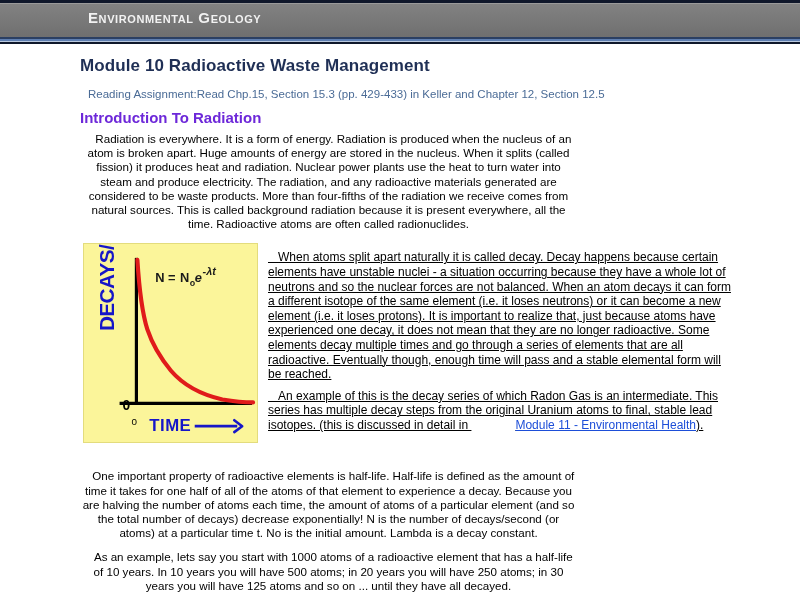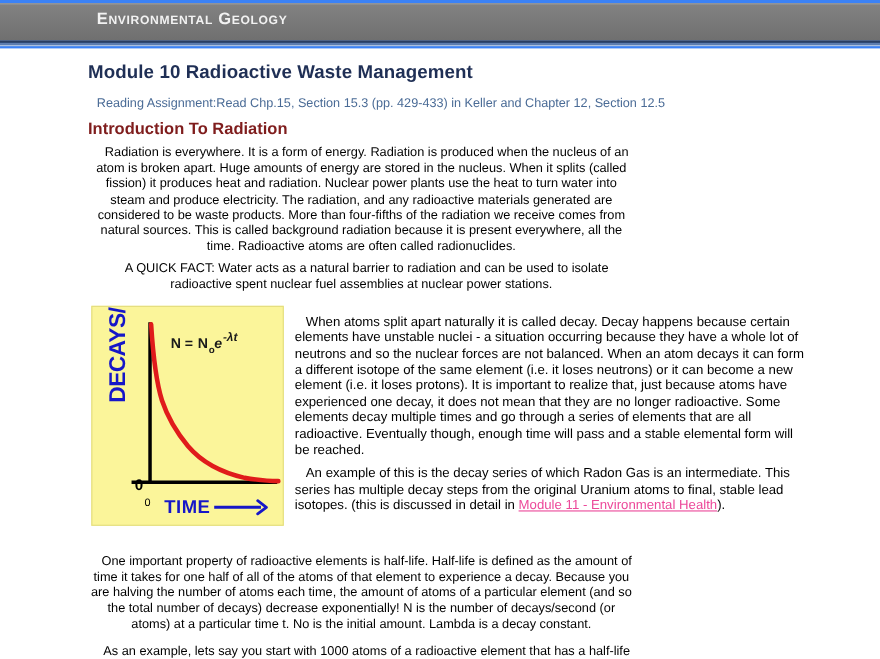--- a/index.html
+++ b/index.html
@@ -15,21 +15,21 @@
     position: relative;
   }
 
   
   #header-banner {
     position: absolute;
     left: 0;
     top: 0;
     width: 800px;
     height: 44px;
-    background: #3b82f6;
+    background: #0f172a;
   }
   #header-bar {
     position: absolute;
     left: 0;
     top: 3px;
     width: 800px;
     height: 34px;
     background: #7b7b7b;
     background: linear-gradient(to bottom, #828282 0%, #787878 55%, #6f6f6f 100%);
     box-shadow: inset 0 1px 0 #9a9a9a;
@@ -92,21 +92,21 @@
     margin: 0;
     padding: 12px 0 0 88px;
     color: #4a6b96;
     font-size: 11.5px;
     font-weight: normal;
   }
 
   .section-heading {
     margin: 0;
     padding: 9px 0 0 80px;
-    color: #7f1d1d;
+    color: #6d28d9;
     font-size: 15px;
     font-weight: bold;
   }
 
   .body-para {
     margin: 0;
     padding: 6px 72px 0 80px;
     color: #000000;
     font-size: 11.6px;
     line-height: 14.2px;
@@ -151,27 +151,29 @@
     font-size: 11px;
     font-weight: bold;
     padding-bottom: 2px;
   }
   .side-para {
     margin: 0;
     padding-top: 7px;
     color: #000000;
     font-size: 12px;
     line-height: 14.6px;
+    text-decoration: underline;
   }
   .side-para.indent::before {
     content: "\00a0\00a0\00a0";
   }
   a.inline-link {
-    color: #ec4899;
+    color: #1d4ed8;
     text-decoration: underline;
+    margin-left: 44px;
   }
 
   #tail-paras {
     position: relative;
     padding-top: 4px;
   }
   #tail-paras .body-para {
     padding-top: 10px;
   }
 </style>
@@ -189,21 +191,20 @@
 <div id="content">
 
   <h1 class="page-title">Module 10 Radioactive Waste Management</h1>
 
   <div class="reading-assignment">Reading Assignment:Read Chp.15, Section 15.3 (pp. 429-433) in Keller and Chapter 12, Section 12.5</div>
 
   <h2 class="section-heading">Introduction To Radiation</h2>
 
   <p class="body-para indent">Radiation is everywhere. It is a form of energy. Radiation is produced when the nucleus of an atom is broken apart. Huge amounts of energy are stored in the nucleus. When it splits (called fission) it produces heat and radiation. Nuclear power plants use the heat to turn water into steam and produce electricity. The radiation, and any radioactive materials generated are considered to be waste products. More than four-fifths of the radiation we receive comes from natural sources. This is called background radiation because it is present everywhere, all the time. Radioactive atoms are often called radionuclides.</p>
 
-  <p class="body-para indent">A QUICK FACT: Water acts as a natural barrier to radiation and can be used to isolate radioactive spent nuclear fuel assemblies at nuclear power stations.</p>
 
   <div id="diagram-row">
 
     <div id="decay-figure">
       <svg viewBox="0 0 175 200" preserveAspectRatio="none">
 
         <line x1="53" y1="14" x2="53" y2="161" stroke="#000000" stroke-width="3.2"></line>
 
         <line x1="36" y1="161" x2="170" y2="161" stroke="#000000" stroke-width="3.2"></line>
 

